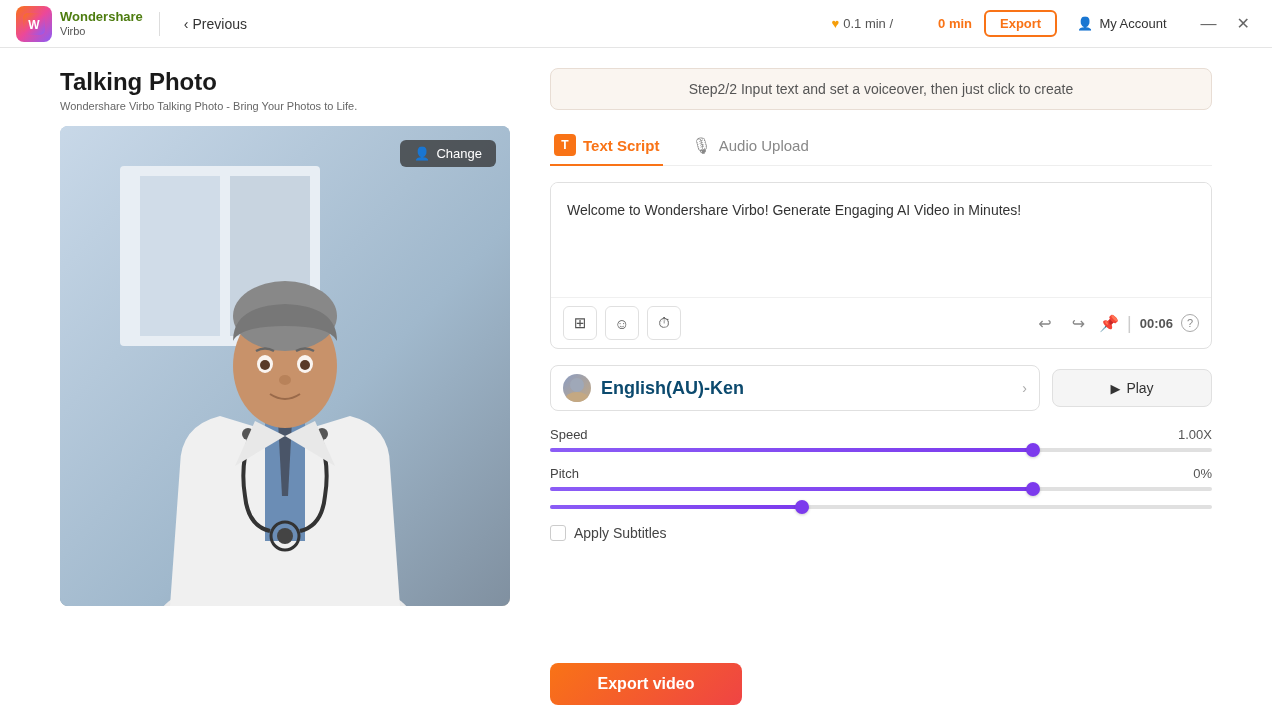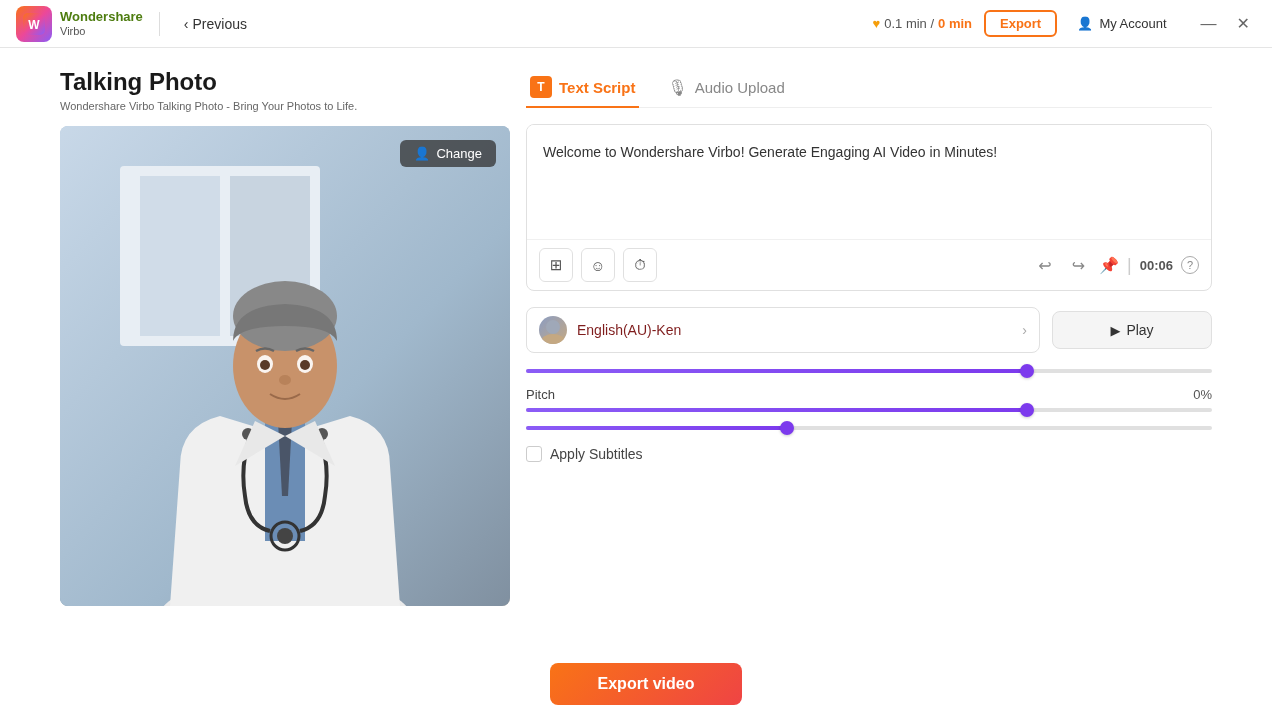--- a/index.html
+++ b/index.html
@@ -76,21 +76,21 @@
       gap: 12px;
     }
     .time-display {
       display: flex;
       align-items: center;
       gap: 4px;
       font-size: 13px;
       color: #555;
     }
     .heart-icon { color: #f59e0b; }
-    .orange-time { color: #f97316; font-weight: 600; }
+    .orange-time { color: #f97316; font-weight: 600; margin-left: 41px; }
     .upgrade-btn {
       background: none;
       border: 2px solid #f97316;
       color: #f97316;
       padding: 4px 14px;
       border-radius: 6px;
       font-size: 13px;
       font-weight: 600;
       cursor: pointer;
     }
@@ -117,21 +117,21 @@
       font-size: 16px;
       color: #666;
       padding: 2px 6px;
     }
 
     
     .main-content {
       display: flex;
       height: calc(712px - 48px - 56px);
       padding: 20px 60px 0 60px;
-      gap: 16px;
+      gap: 40px;
     }
 
     
     .left-panel {
       display: flex;
       flex-direction: column;
       width: 450px;
       flex-shrink: 0;
     }
     .page-title {
@@ -333,23 +333,24 @@
     }
     .voice-avatar {
       width: 28px;
       height: 28px;
       border-radius: 50%;
       background: linear-gradient(135deg, #8b9dc3, #c4a882);
       overflow: hidden;
       flex-shrink: 0;
     }
     .voice-name {
-      font-size: 14px;
-      color: #7f1d1d;
+      font-size: 18px;
+      color: #0c4a6e;
       flex: 1;
+      font-weight: bold;
     }
     .chevron-right {
       color: #aaa;
       font-size: 14px;
     }
     .play-btn {
       background: #f5f5f5;
       border: 1px solid #e0e0e0;
       border-radius: 8px;
       padding: 10px 24px;
@@ -562,20 +563,23 @@
         </svg>
       </div>
       <button class="change-btn">
         <span>👤</span>
         <span>Change</span>
       </button>
     </div>
   </div>
 
   <div class="right-panel">
+    <div class="step-banner">
+      <span>Step2/2 Input text and set a voiceover, then just click to create</span>
+    </div>
 
     <div class="tabs">
       <div class="tab-item active">
         <div class="tab-icon-t">T</div>
         <span>Text Script</span>
       </div>
       <div class="tab-item">
         <span class="tab-icon-mic">🎙</span>
         <span>Audio Upload</span>
       </div>
@@ -617,20 +621,24 @@
       </div>
       <button class="play-btn">
         <span class="play-triangle">▶</span>
         <span>Play</span>
       </button>
     </div>
 
     <div class="slider-section">
 
       <div class="slider-row">
+        <div class="slider-header">
+          <span class="slider-label">Speed</span>
+          <span class="slider-value">1.00X</span>
+        </div>
         <div class="slider-track" id="speed-track">
           <div class="slider-fill" style="width: 73%"></div>
           <div class="slider-thumb" style="left: calc(73% - 7px)"></div>
         </div>
       </div>
 
       <div class="slider-row">
         <div class="slider-header">
           <span class="slider-label">Pitch</span>
           <span class="slider-value">0%</span>

